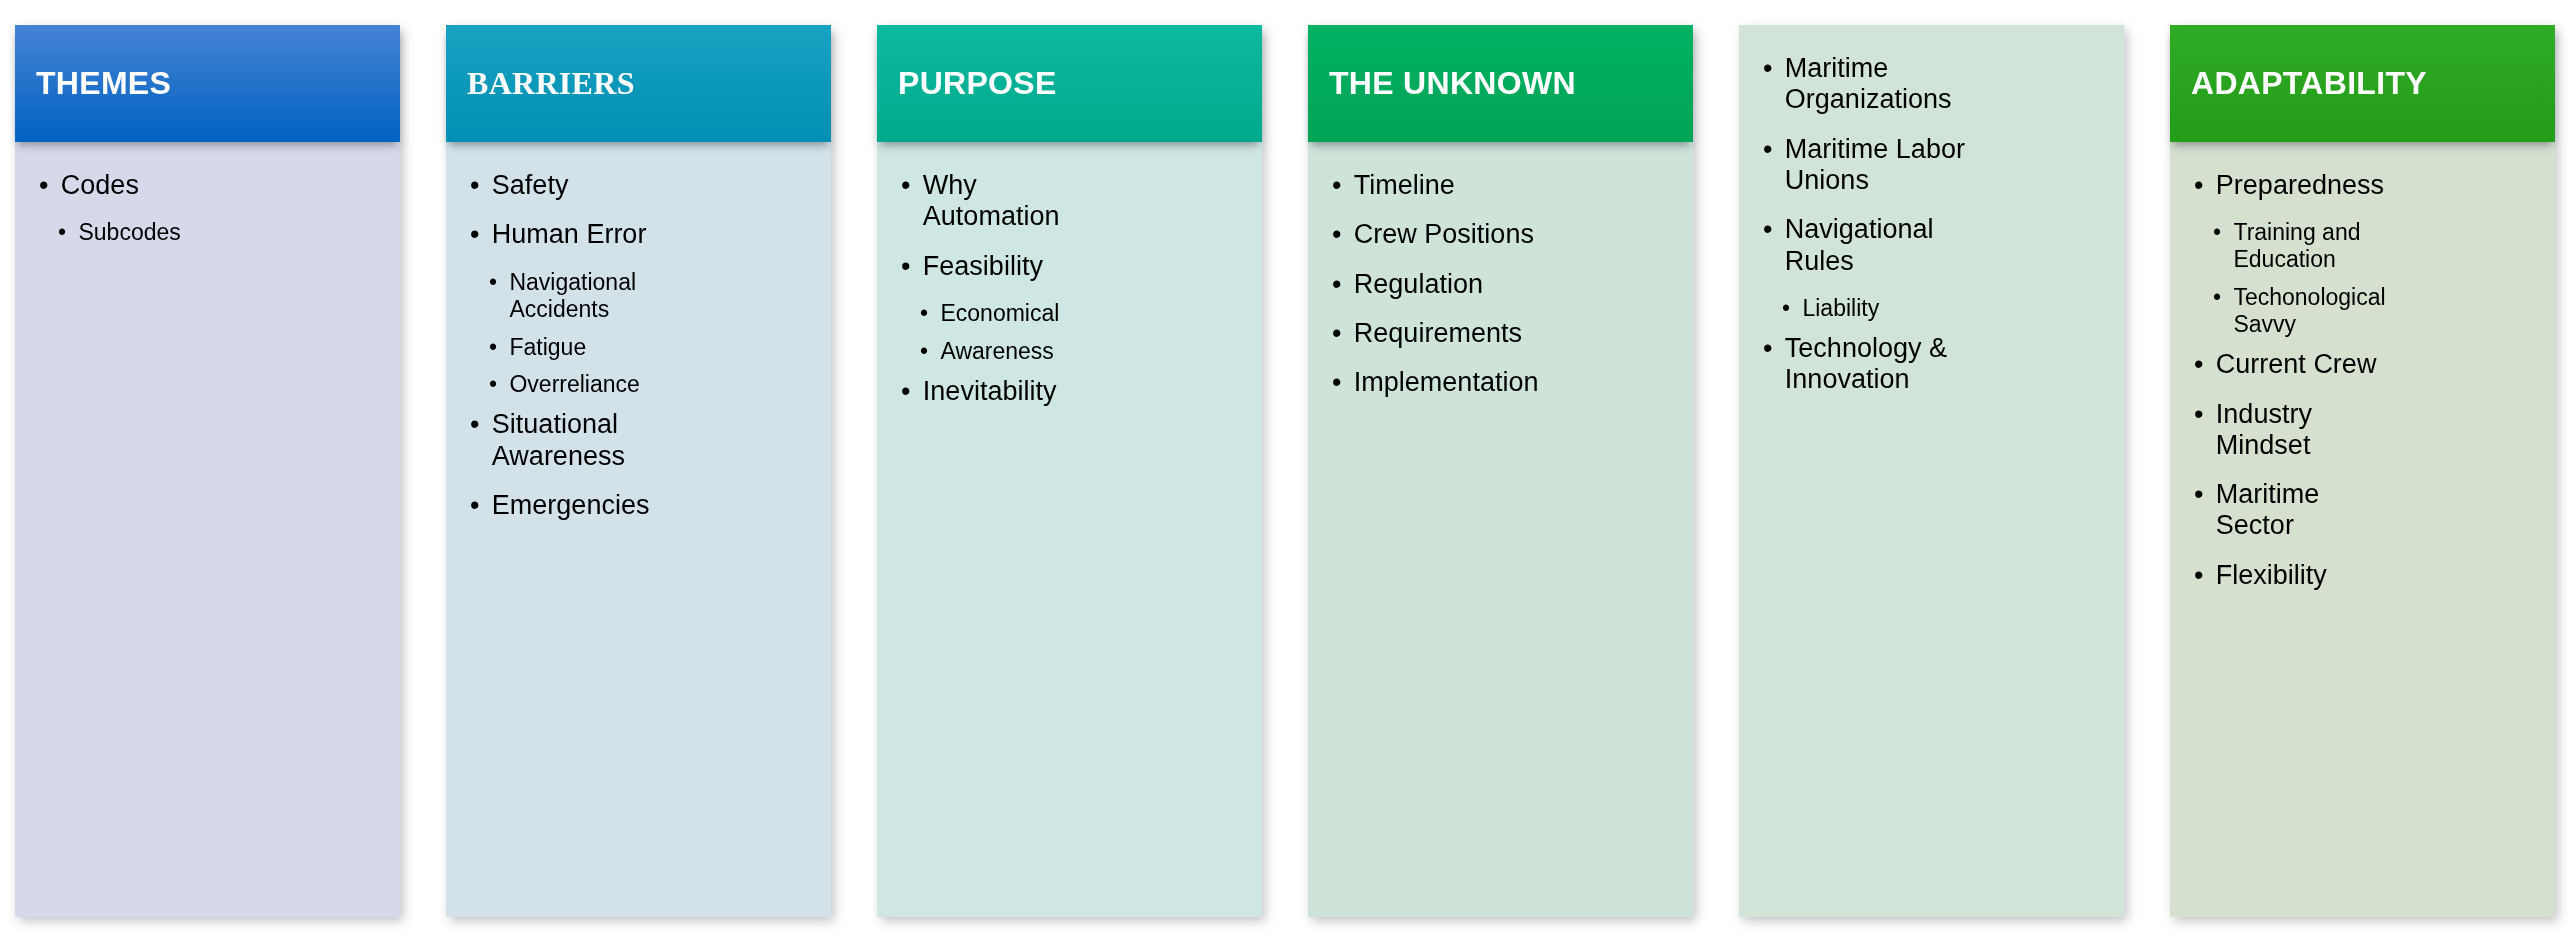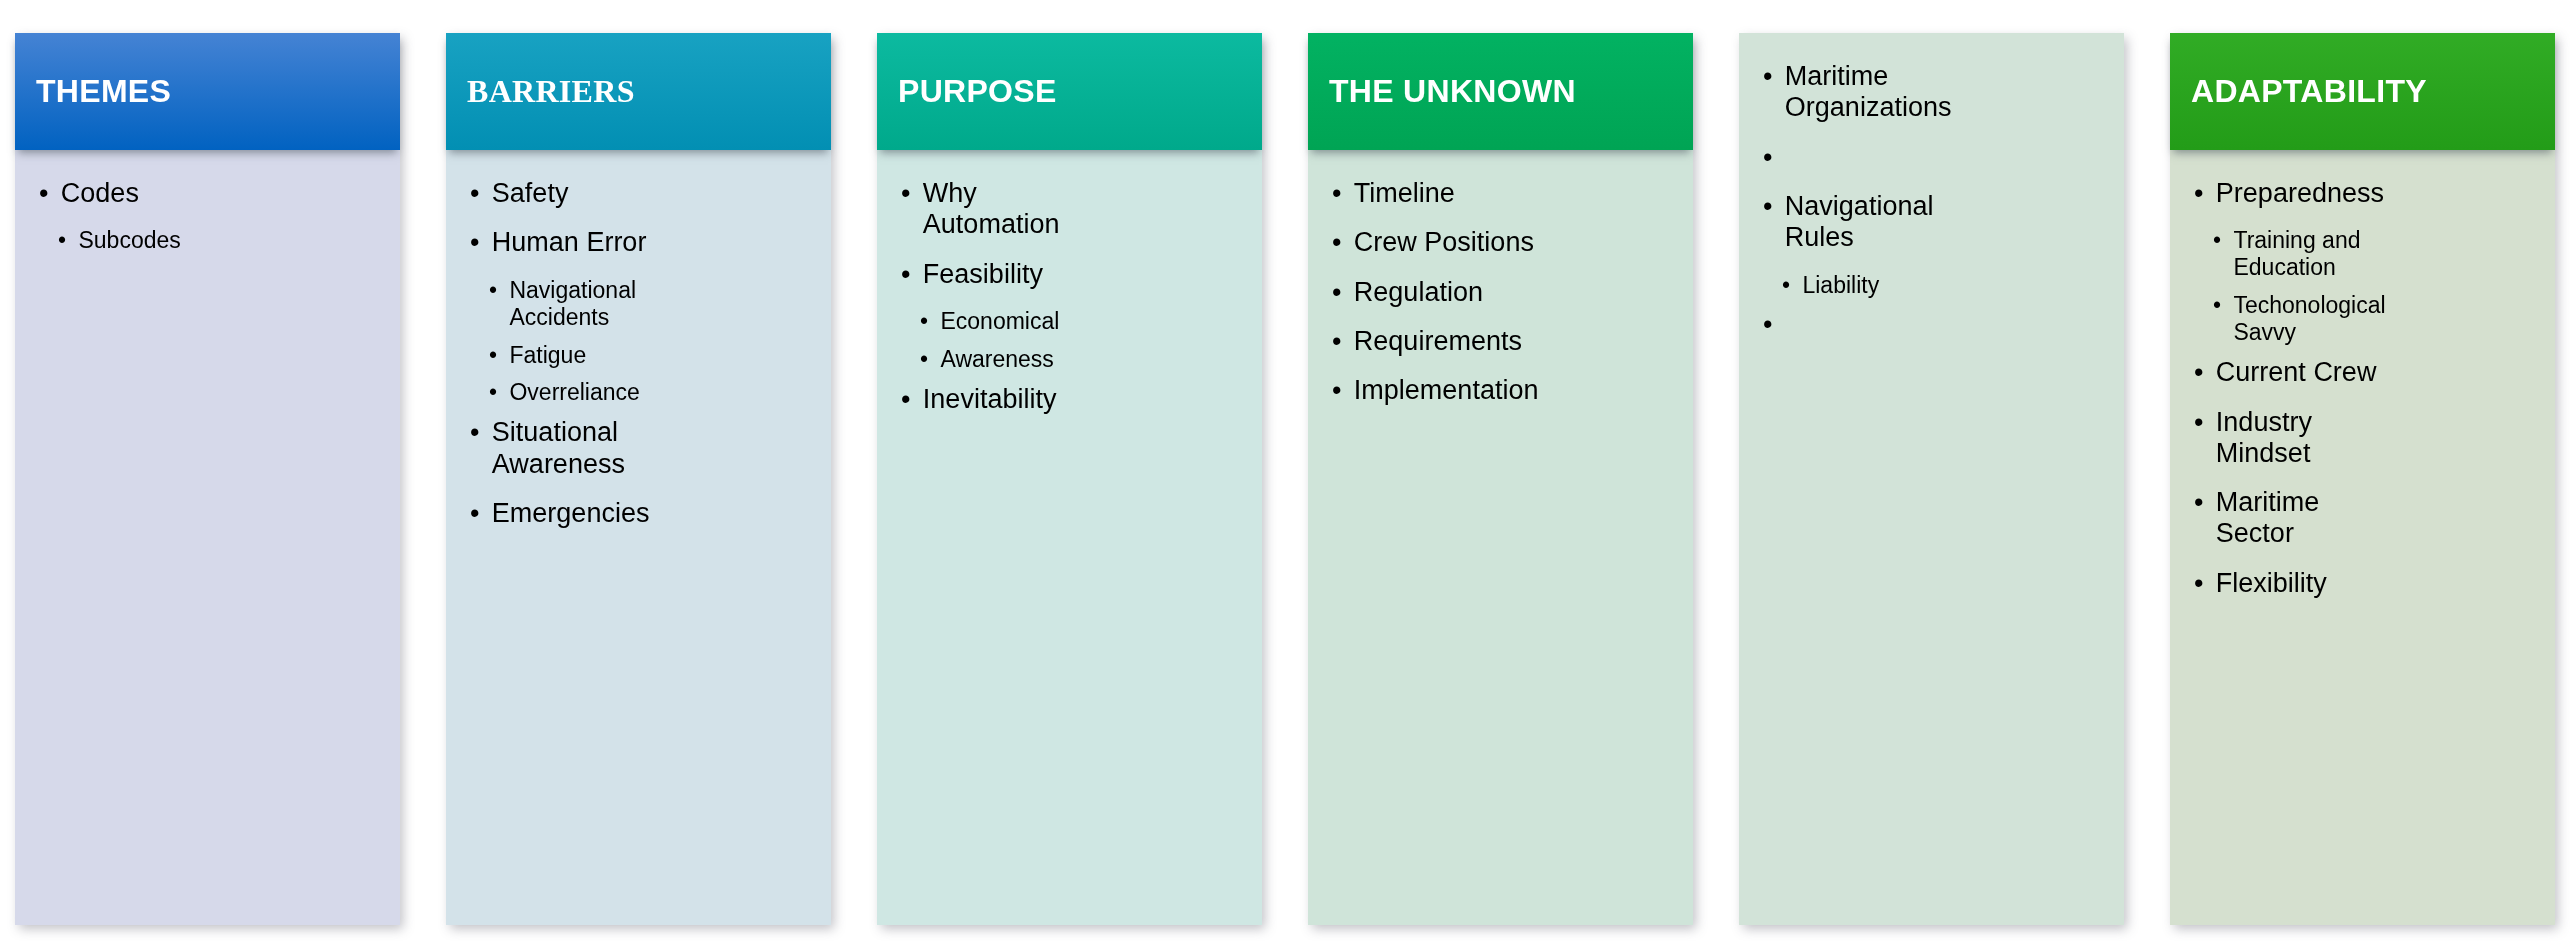--- a/index.html
+++ b/index.html
@@ -10,21 +10,21 @@
   }
   .canvas {
     position: relative;
     width: 2576px;
     height: 948px;
     background: #ffffff;
     overflow: hidden;
   }
   .board {
     position: absolute;
-    top: 33px;
+    top: 25px;
     left: 15px;
     display: flex;
     gap: 46px;
   }
   .column {
     width: 385px;
     height: 892px;
     display: flex;
     flex-direction: column;
     box-shadow: 4.1px 5.3px 10.7px rgba(120, 120, 130, 0.45);
@@ -197,32 +197,36 @@
 
   <section class="column">
     <div class="col-body" style="background: rgb(210, 227, 216);">
           <div class="item l1" style="color: rgb(0, 0, 0);">
             <span class="bullet">•</span>
             <span class="txt">Maritime
 Organizations</span>
           </div>
           <div class="item l1" style="color: rgb(0, 0, 0);">
             <span class="bullet">•</span>
+            <span class="txt">Maritime Labor
+Unions</span>
           </div>
           <div class="item l1" style="color: rgb(0, 0, 0);">
             <span class="bullet">•</span>
             <span class="txt">Navigational
 Rules</span>
           </div>
           <div class="item l2" style="color: rgb(0, 0, 0);">
             <span class="bullet">•</span>
             <span class="txt">Liability</span>
           </div>
           <div class="item l1" style="color: rgb(0, 0, 0);">
             <span class="bullet">•</span>
+            <span class="txt">Technology &amp;
+Innovation</span>
           </div>
         </div>
   </section>
 
   <section class="column">
     <header class="col-header" style="background: linear-gradient(rgb(49, 172, 37) 0%, rgb(35, 156, 24) 100%); text-align: center;">
       <span class="col-title" style="color: rgb(255, 255, 255);">ADAPTABILITY</span>
     </header>
     <div class="col-body" style="background: rgb(213, 224, 207);">
           <div class="item l1" style="color: rgb(0, 0, 0);">

